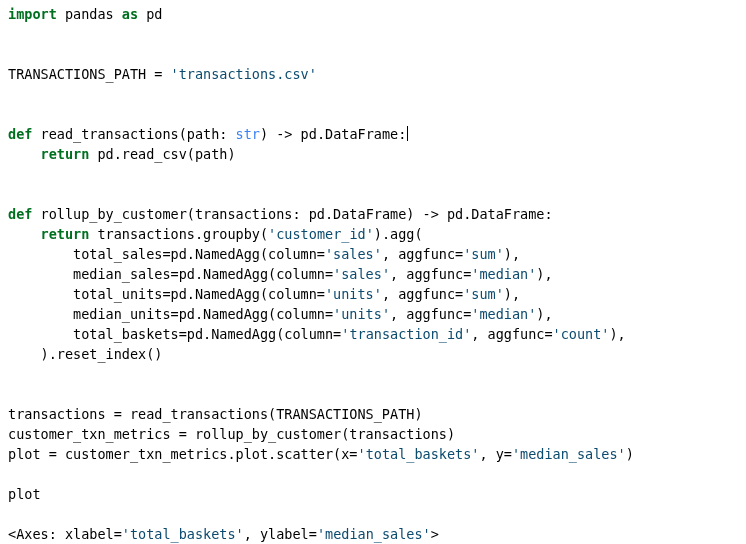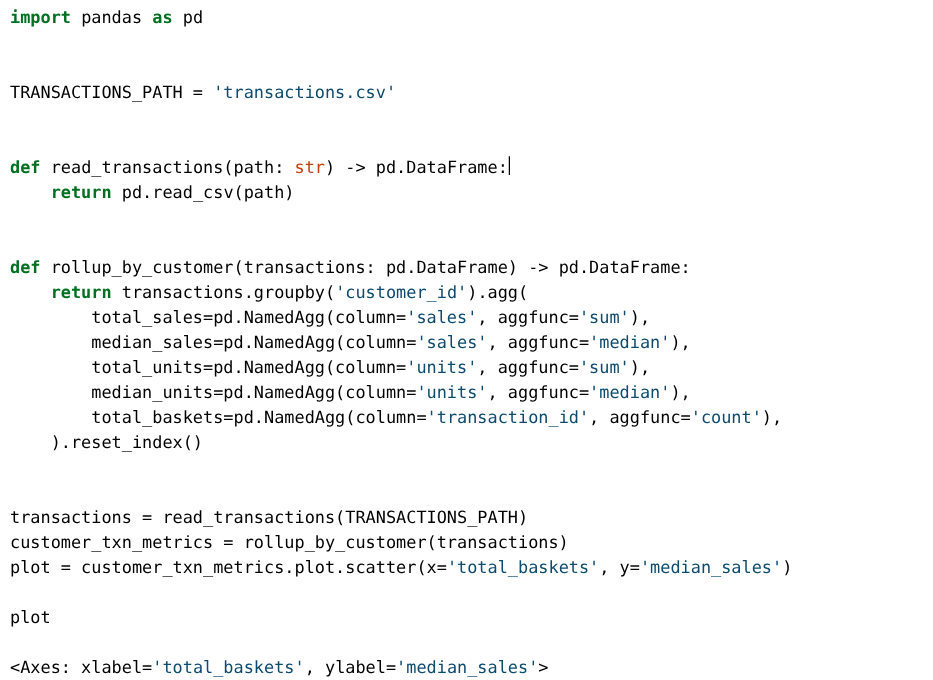--- a/index.html
+++ b/index.html
@@ -27,21 +27,21 @@
   }
   .code .line {
     height: 20px;
     white-space: pre;
   }
   .code .kw {
     color: #007020;
     font-weight: bold;
   }
   .code .bi {
-    color: #c2410c;
+    color: #3b82f6;
   }
   .code .str {
     color: #0c4a6e;
   }
   .code .plain {
     color: #000000;
   }
   .caret {
     display: inline-block;
     width: 1px;

